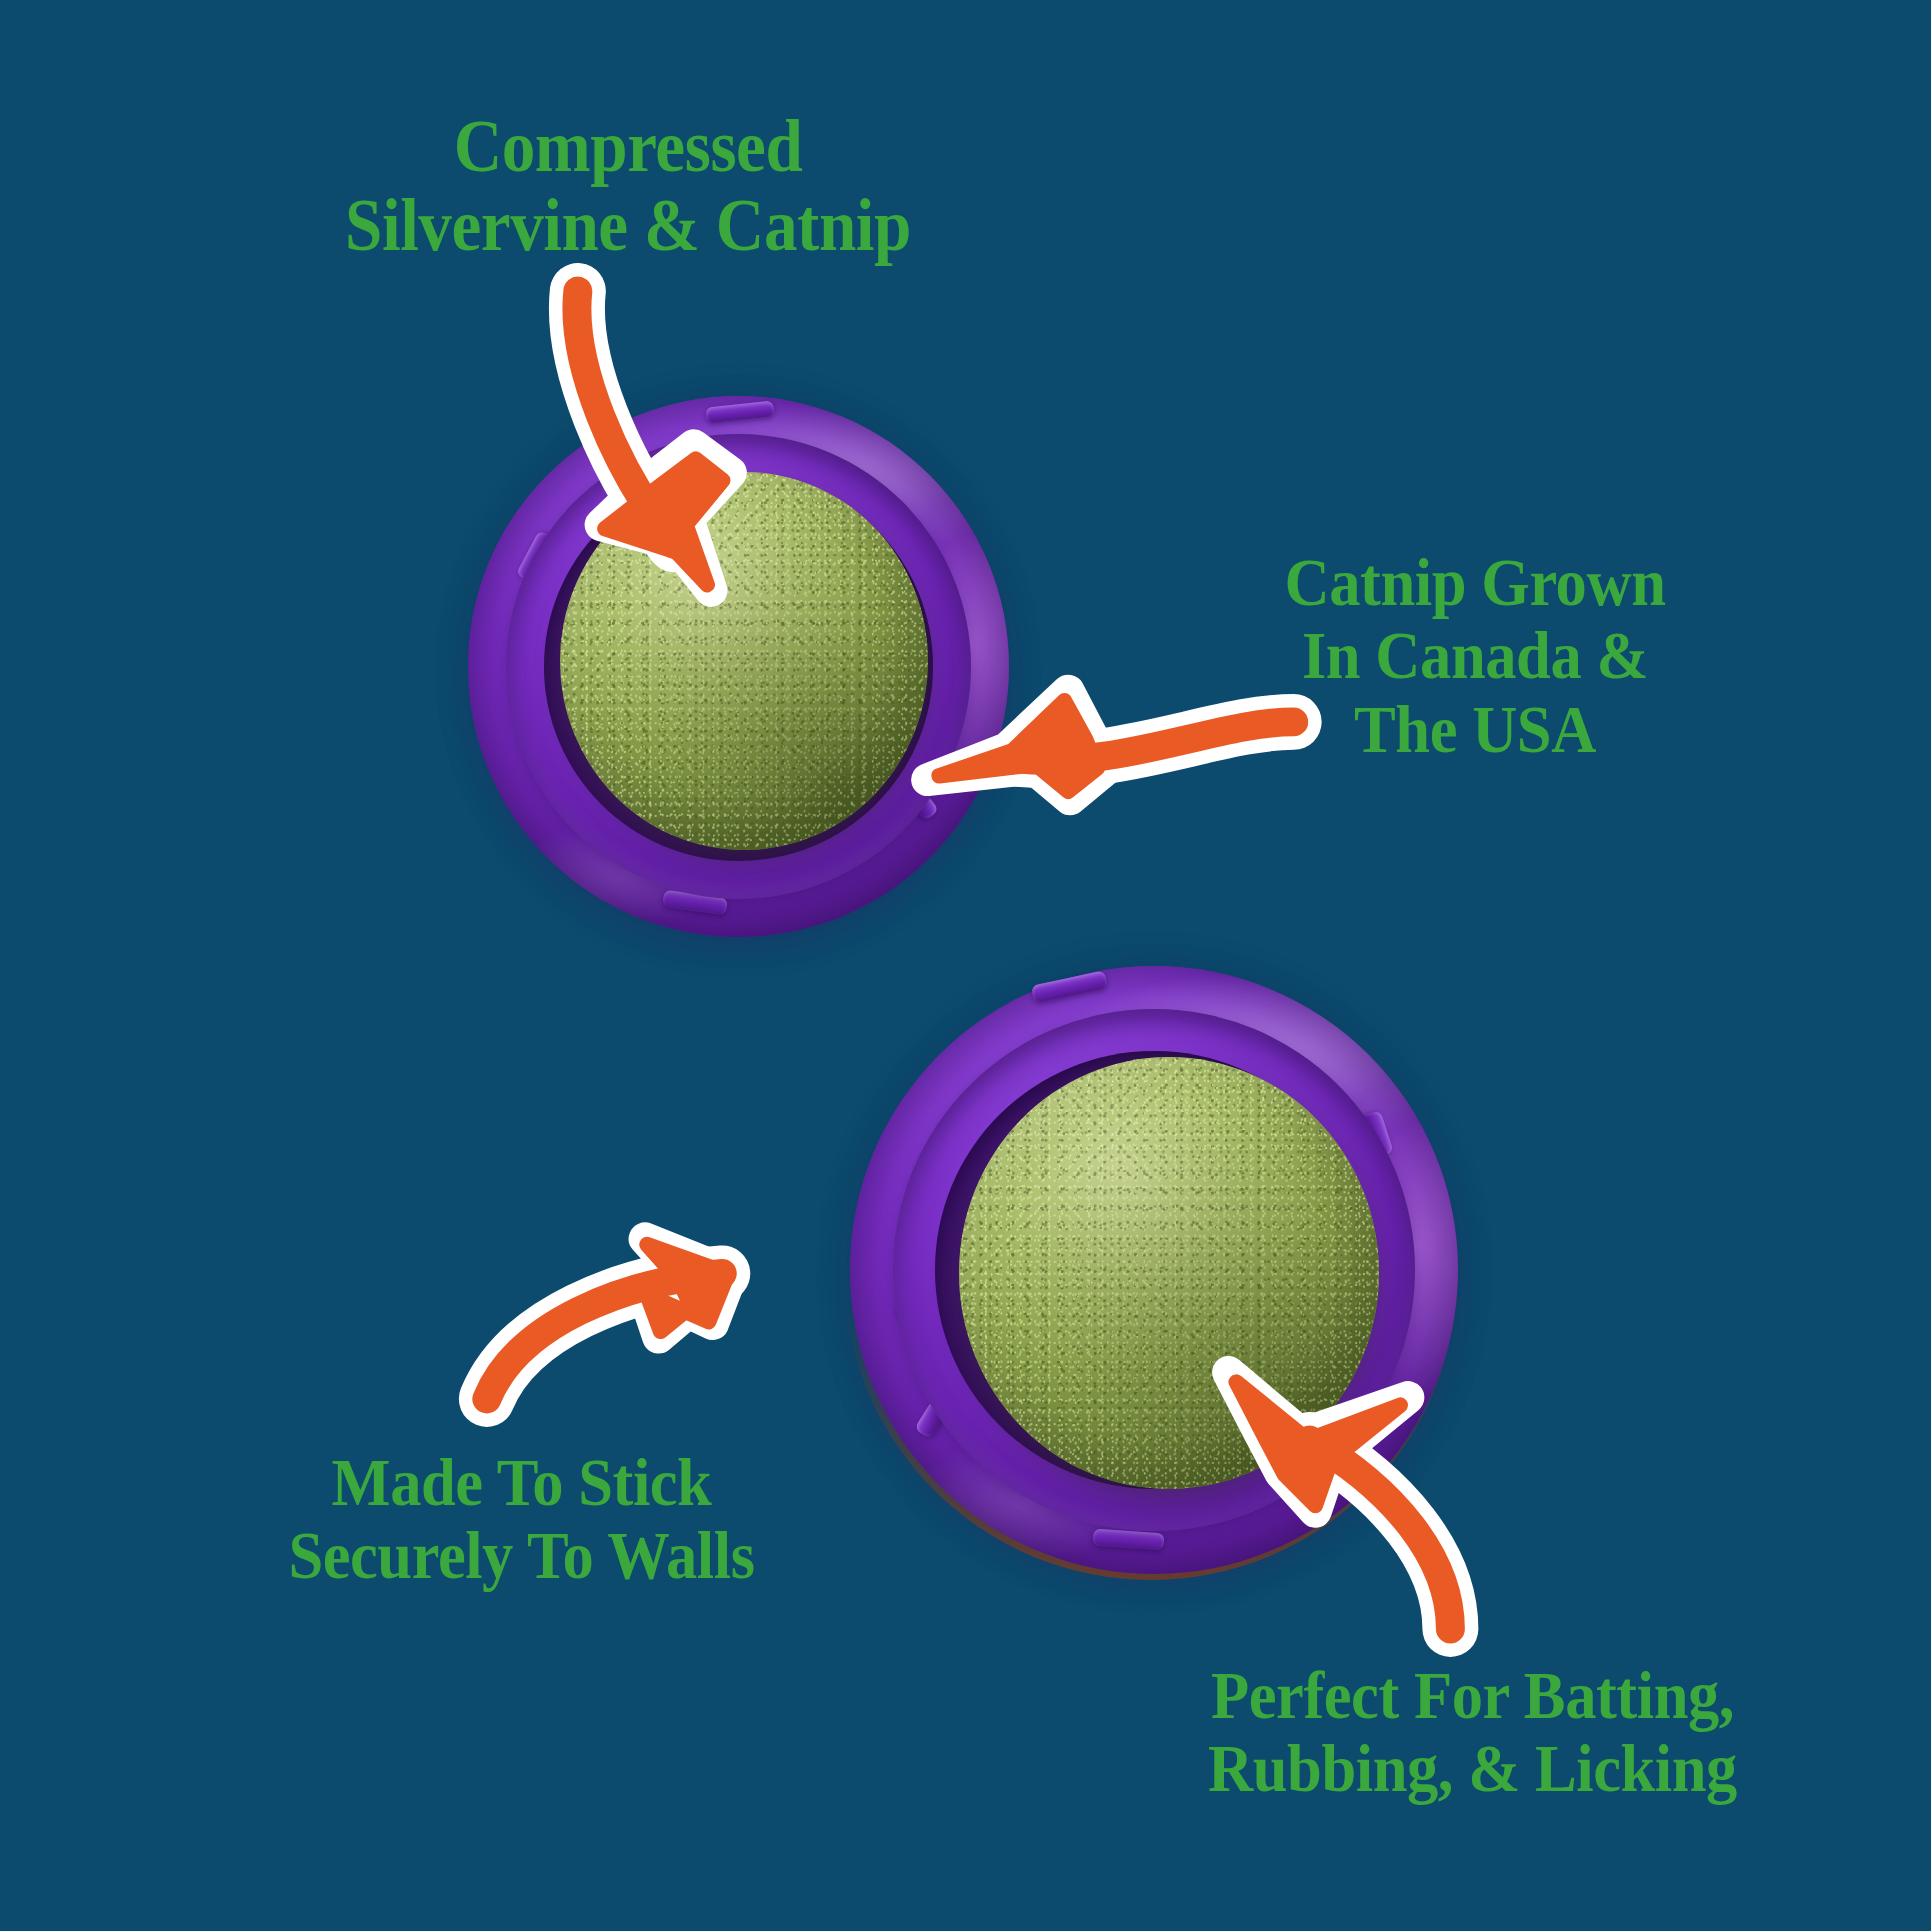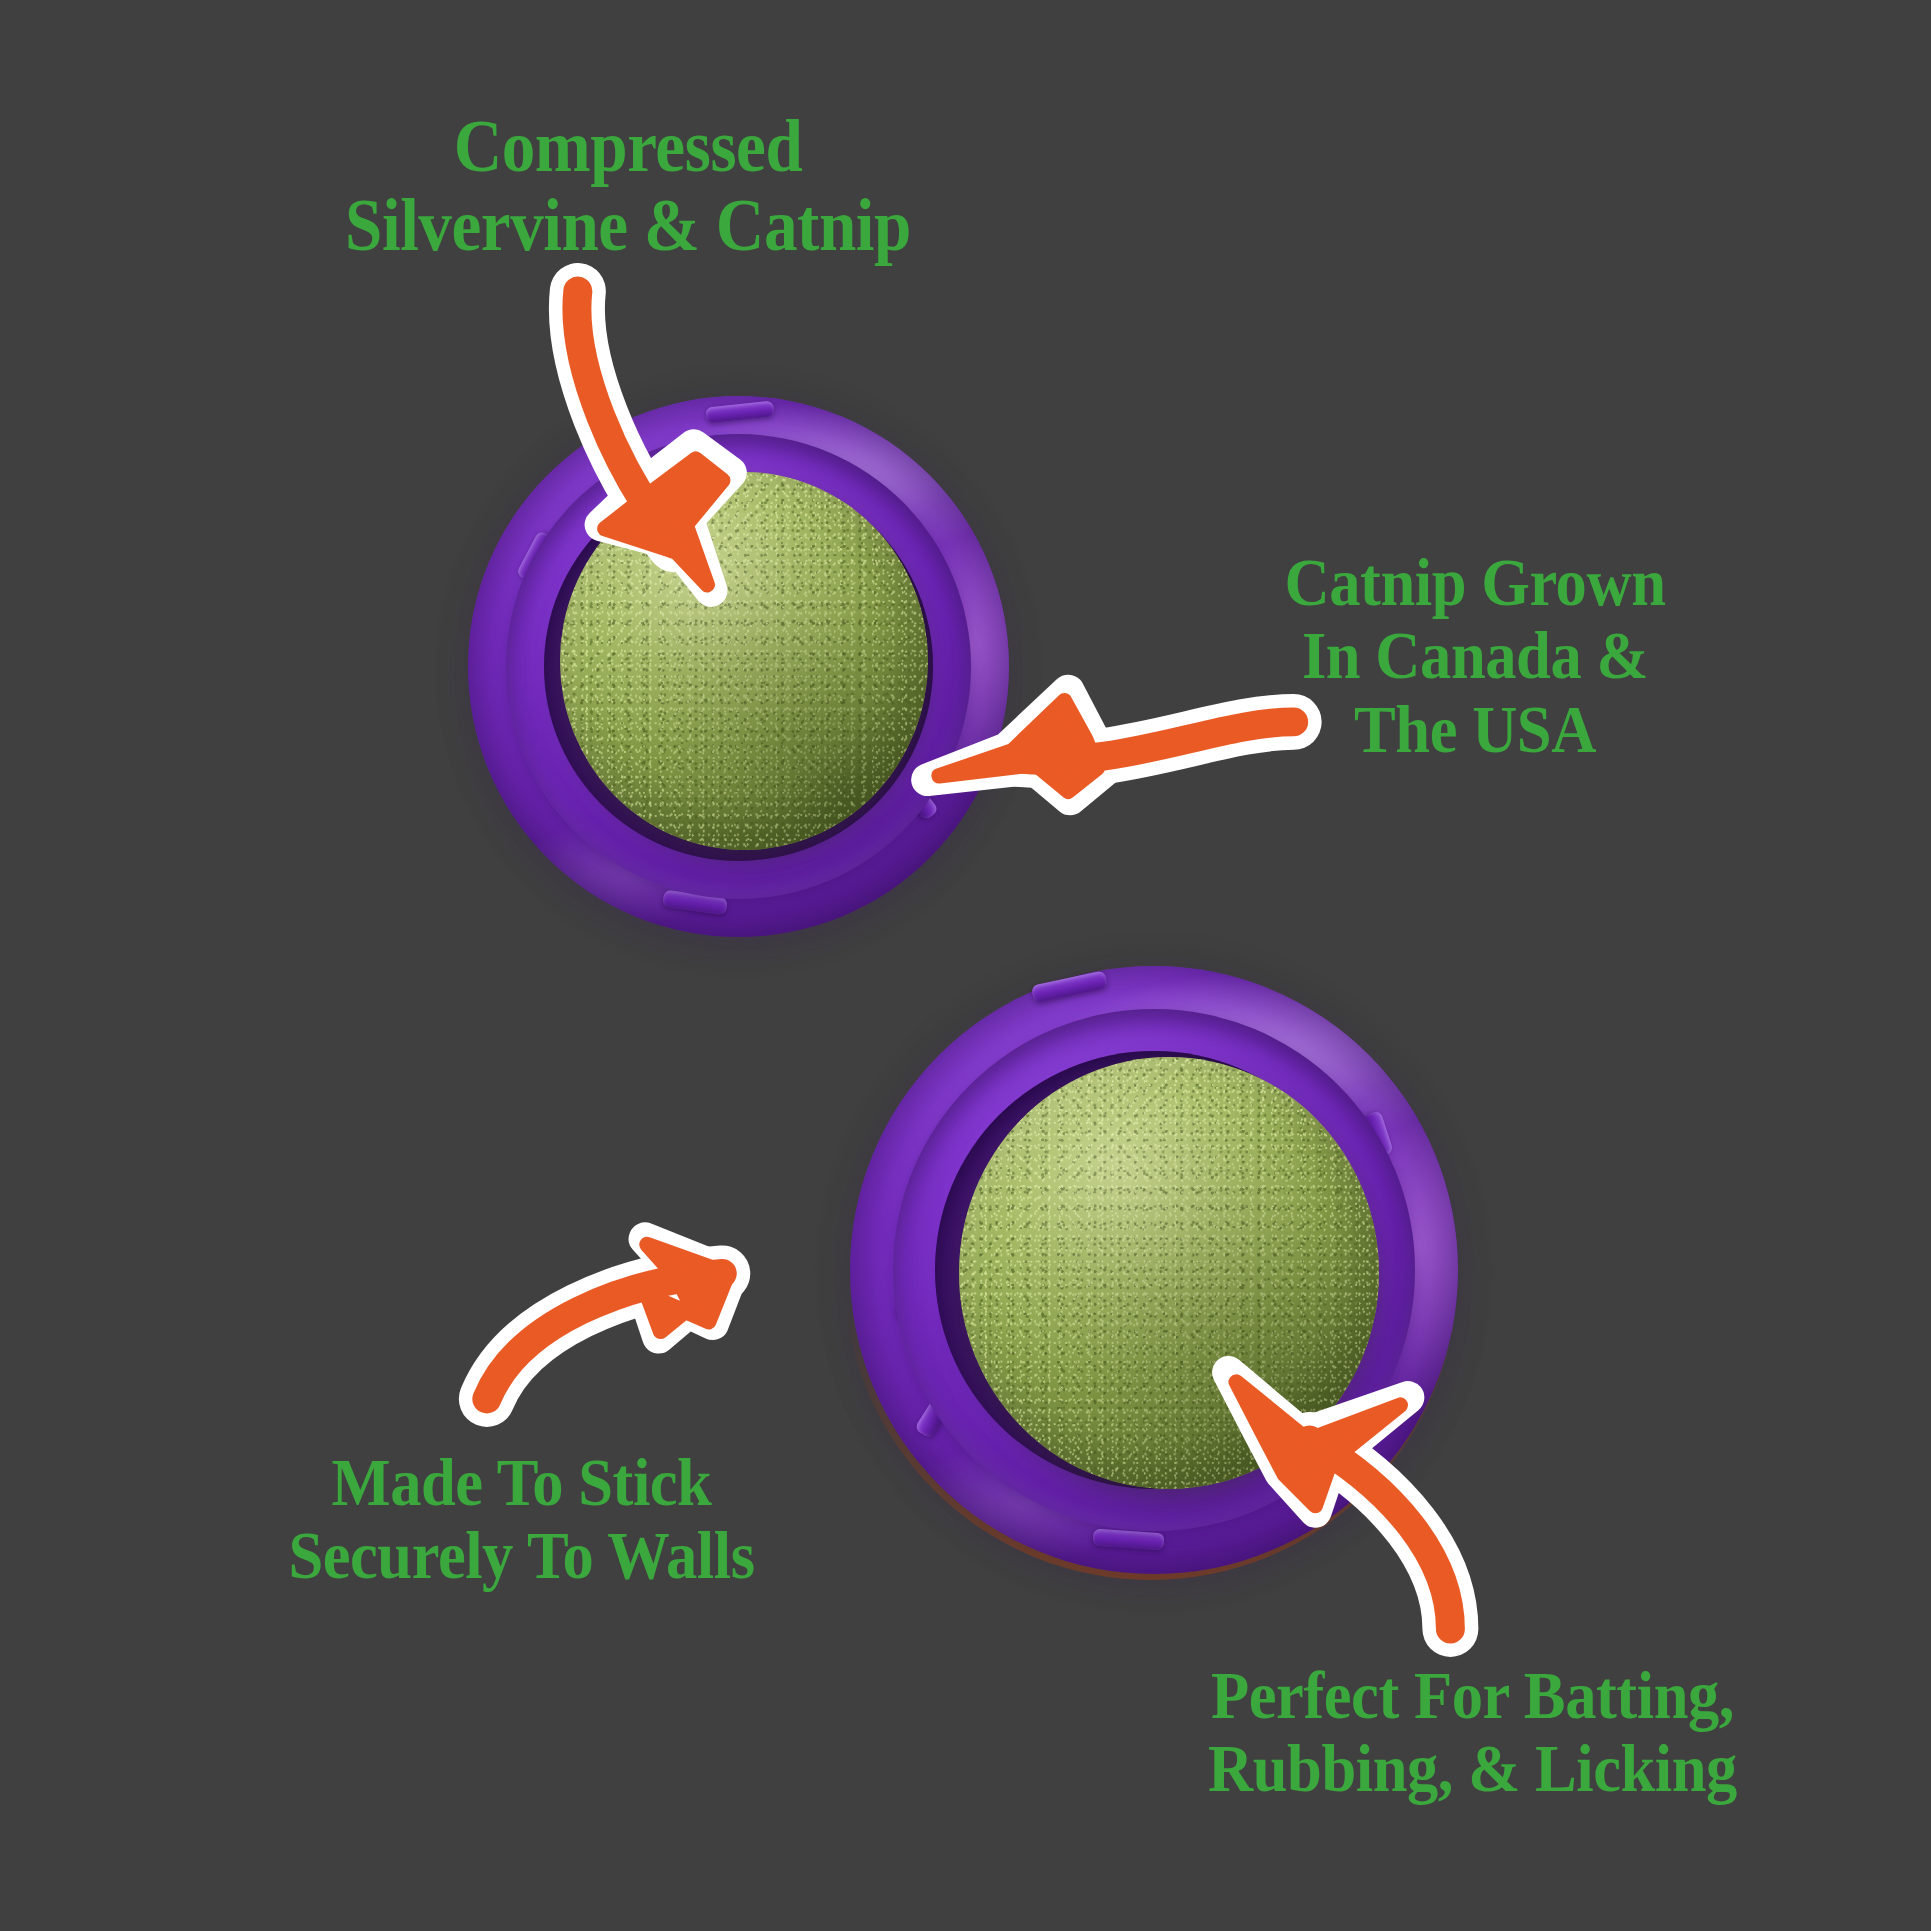--- a/index.html
+++ b/index.html
@@ -214,21 +214,21 @@
   
   .arrow {
     position: absolute;
     pointer-events: none;
   }
   .arrow svg { display: block; overflow: visible; }
 </style>
 </head>
 <body>
 
-<div id="canvas" style="background: #404040;">
+<div id="canvas" style="background: #0c4a6e;">
 
   <div class="product" id="product-top" style="left:468px; top:396px; width:541px; height:541px;">
     <div class="halo"></div>
     <div class="rim-outer"></div>
     <div class="rim-sheen"></div>
 
     <div class="tab" style="left:8%; top:28%; width:50px; height:19.3px; transform:rotate(-62deg);"></div>
     <div class="tab" style="left:44%; top:1.5%; width:68px; height:16.4px; transform:rotate(-6deg);"></div>
     <div class="tab" style="left:78%; top:72%; width:52px; height:18.3px; transform:rotate(52deg);"></div>
     <div class="tab" style="left:36%; top:92%; width:64px; height:17.4px; transform:rotate(8deg);"></div>

